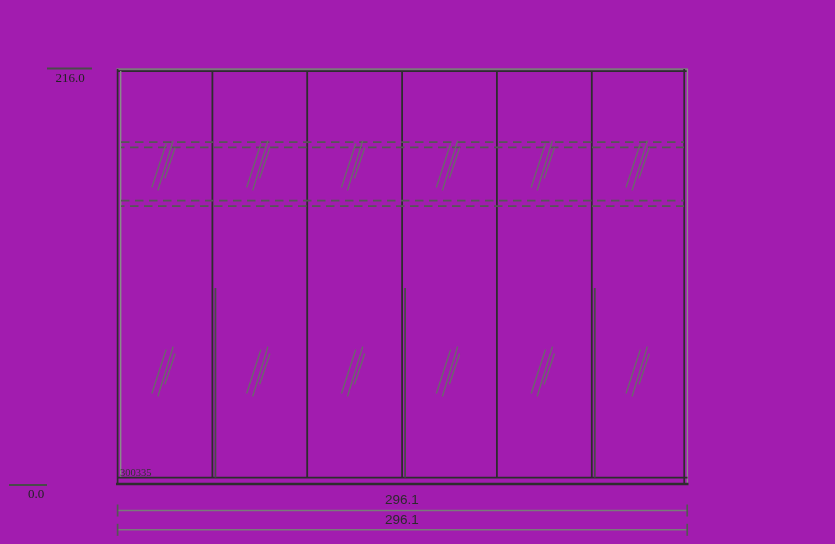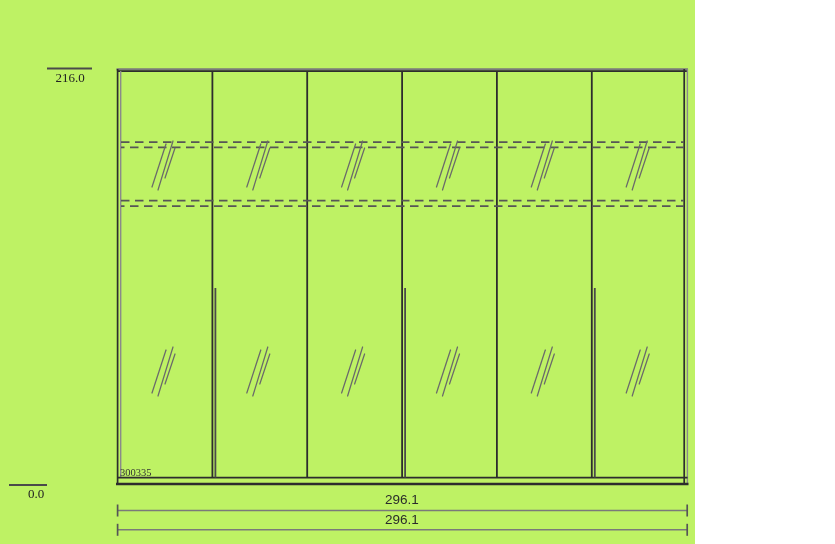--- a/index.html
+++ b/index.html
@@ -1,20 +1,20 @@
 <!DOCTYPE html>
 <html><head>
 <meta charset="utf-8">
 <style>
   html, body { margin: 0; padding: 0; background: #ffffff; }
   .canvas {
     position: relative;
-    width: 695px;
+    width: 835px;
     height: 544px;
-    background: #bef264;
+    background: #a21caf;
     font-family: "Liberation Serif", serif;
     overflow: hidden;
   }
   svg text { user-select: none; }
   .serif-label  { font-family: "Liberation Serif", serif; font-size: 13px; fill: #222222; }
   .code-label   { font-family: "Liberation Serif", serif; font-size: 10.5px; fill: #333333; }
   .dim-label    { font-family: "Liberation Sans", sans-serif; font-size: 13.5px; fill: #2b2b2b; }
   .marker-line  { stroke: #4a4a4a; stroke-width: 2; }
   .edge-dark    { stroke: #2d2d2d; stroke-width: 1.7; }
   .edge-dark2   { stroke: #2d2d2d; stroke-width: 2.6; }

